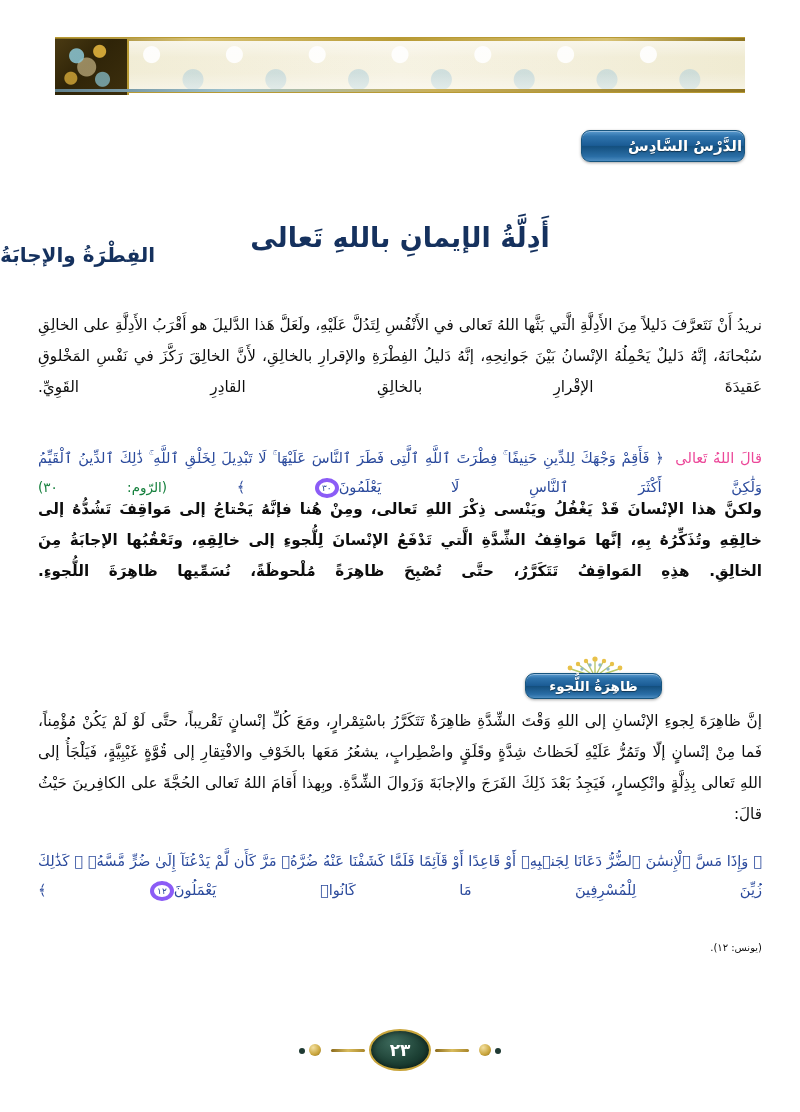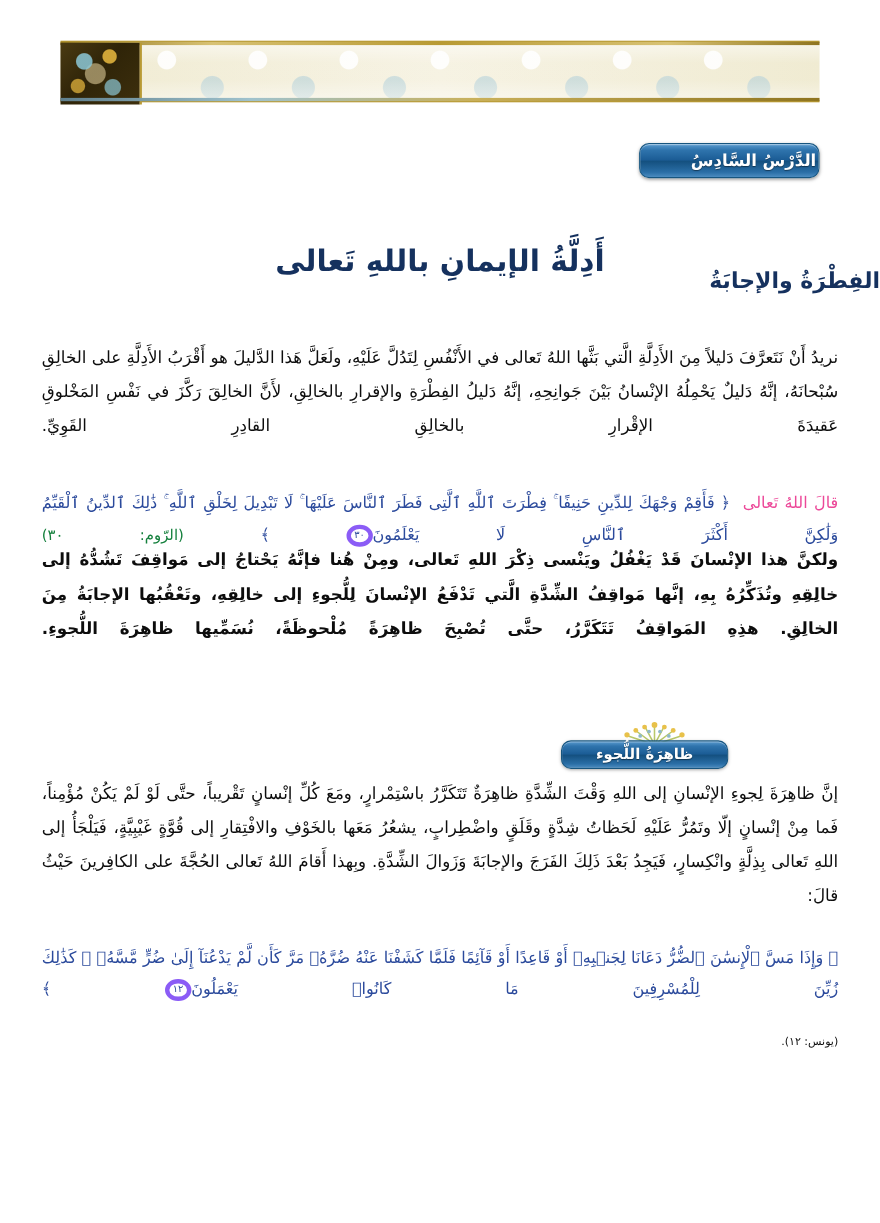--- a/index.html
+++ b/index.html
@@ -111,21 +111,21 @@
     right: 55px;
     top: 130px;
     width: 164px;
     height: 32px;
     font-size: 15px;
     padding-left: 44px;
   }
   #badge-phenomenon {
     right: 138px;
     top: 673px;
-    width: 152px;
+    width: 137px;
     height: 26px;
     font-size: 13.5px;
   }
   .badge-decor {
     position: absolute;
     right: 168px;
     top: 654px;
     width: 74px;
     height: 24px;
     pointer-events: none;
@@ -140,21 +140,21 @@
     font-size: 27px;
     font-weight: bold;
     color: #15315e;
     letter-spacing: 0.5px;
     margin-top: 26px;
   }
   .title-sub {
     position: absolute;
     right: 0; left: 0;
     top: 243px;
-    text-align: right;
+    text-align: left;
     font-size: 20px;
     font-weight: bold;
     color: #15315e;
   }
 
   
   .body-block {
     position: absolute;
     right: 38px;
     left: 38px;
@@ -174,21 +174,21 @@
     right: 38px;
     left: 38px;
     color: #2b4a9c;
     font-size: 14.6px;
     line-height: 29px;
     direction: rtl;
     text-align: justify;
     text-align-last: justify;
   }
   #verse-1 { top: 443px; }
-  #verse-2 { top: 846px; margin-top: 10px; }
+  #verse-2 { top: 846px; }
 
   .verse-lead { color: #ec4899; }
   .verse-ref  { color: #15803d; font-size: 13.5px; }
 
   .source-ref {
     position: absolute;
     right: 38px;
     top: 942px;
     color: #0d0d0d;
     font-size: 10px;
@@ -345,14 +345,29 @@
   </div>
 
   <div class="body-block" id="para-3">إنَّ ظاهِرَةَ لِجوءِ الإنْسانِ إلى اللهِ وَقْتَ الشِّدَّةِ ظاهِرَةٌ تَتَكَرَّرُ باسْتِمْرارٍ، ومَعَ كُلِّ إنْسانٍ تَقْريباً، حتَّى لَوْ لَمْ يَكُنْ مُؤْمِناً، فَما مِنْ إنْسانٍ إلّا وتَمُرُّ عَلَيْهِ لَحَظاتُ شِدَّةٍ وقَلَقٍ واضْطِرابٍ، يشعُرُ مَعَها بالخَوْفِ والافْتِقارِ إلى قُوَّةٍ غَيْبِيَّةٍ، فَيَلْجَأُ إلى اللهِ تَعالى بِذِلَّةٍ وانْكِسارٍ، فَيَجِدُ بَعْدَ ذَلِكَ الفَرَجَ والإجابَةَ وَزَوالَ الشِّدَّةِ. وبِهذا أَقامَ اللهُ تَعالى الحُجَّةَ على الكافِرينَ حَيْثُ قالَ:</div>
 
   <div class="verse-block" id="verse-2">
     <span class="verse-marker">﴿&nbsp;</span><span>وَإِذَا مَسَّ ٱلْإِنسَٰنَ ٱلضُّرُّ دَعَانَا لِجَنۢبِهِۦ أَوْ قَاعِدًا أَوْ قَآئِمًا فَلَمَّا كَشَفْنَا عَنْهُ ضُرَّهُۥ مَرَّ كَأَن لَّمْ يَدْعُنَآ إِلَىٰ ضُرٍّ مَّسَّهُۥ ۚ كَذَٰلِكَ زُيِّنَ لِلْمُسْرِفِينَ مَا كَانُوا۟ يَعْمَلُونَ</span><span class="ayah-num">١٢</span><span class="verse-marker">&nbsp;﴾</span>
   </div>
 
   <div class="source-ref">(يونس: ١٢).</div>
 
+  <div class="footer">
+    <div class="footer-flourish left">
+      <div class="bar"></div>
+        <div class="knob"></div>
+        <div class="dot"></div>
+    </div>
+    <div class="page-medallion">
+      <span>٢٣</span>
+    </div>
+    <div class="footer-flourish right">
+      <div class="bar"></div>
+        <div class="knob"></div>
+        <div class="dot"></div>
+    </div>
+  </div>
 
 </div>
 
 </body></html>

